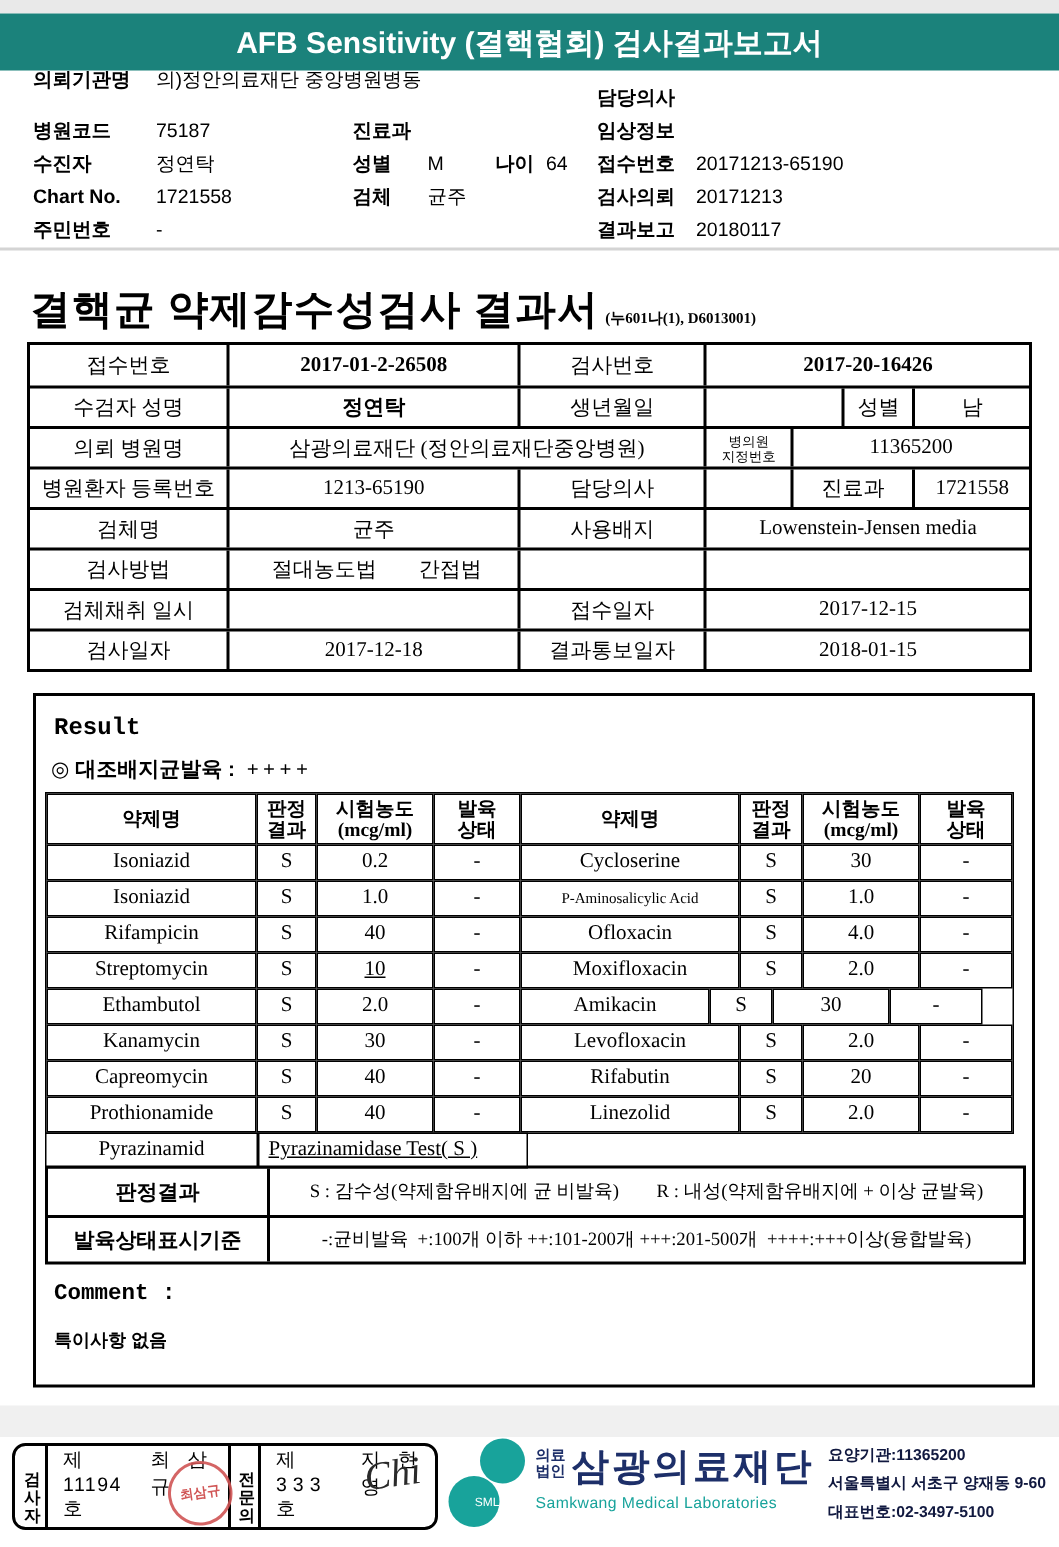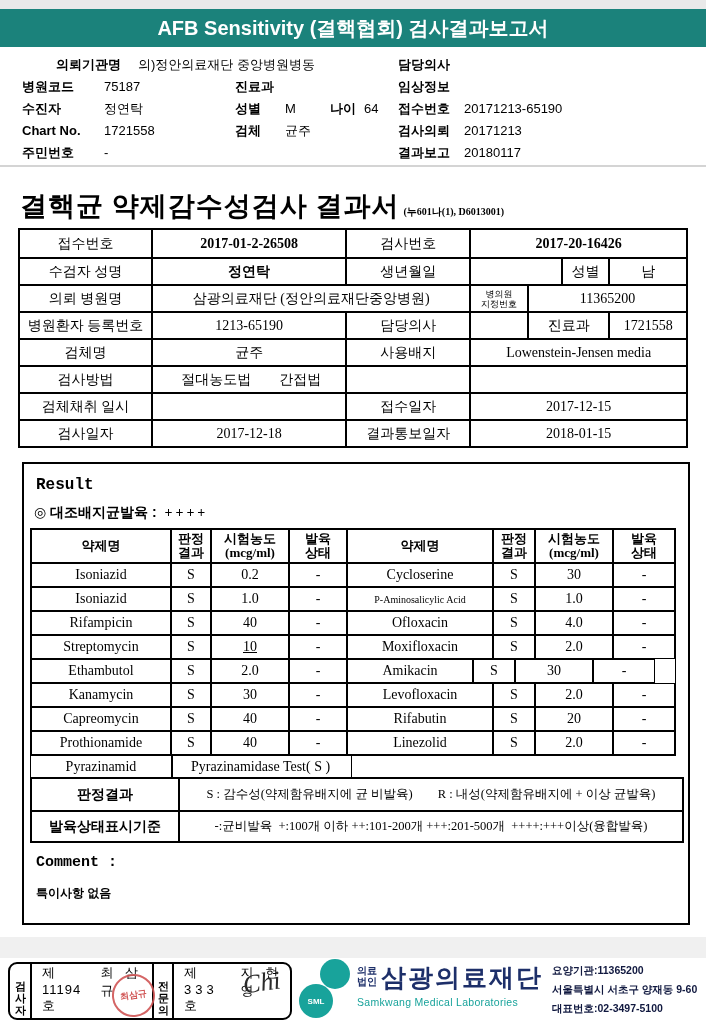--- a/index.html
+++ b/index.html
@@ -46,21 +46,21 @@
   .control-line .plus{font-family:var(--serif);letter-spacing:3px;font-weight:bold;}
 
   .dtable{position:absolute;left:6px;top:64px;border:1px solid #000;font-family:var(--serif);}
   .dtable .drow{display:flex;}
   .dtable .dcell{border:1px solid #000;display:flex;align-items:center;justify-content:center;
     text-align:center;height:24px;font-size:14px;overflow:hidden;}
   .dtable .dhead .dcell{height:34px;font-weight:bold;font-size:13px;line-height:14px;white-space:pre-line;}
   .dtable .longname{font-size:10px;}
   .sprow{position:absolute;left:6px;display:flex;font-family:var(--serif);}
   .sprow .dcell{border:1px solid #000;height:24px;display:flex;align-items:center;justify-content:center;font-size:14px;}
-  .sprow .spv{justify-content:flex-start;padding-left:18px;}
+  .sprow .spv{justify-content:flex-start;padding-left:6px;text-decoration:underline;}
 
   .jtable{position:absolute;left:6px;top:313px;width:654px;border:2px solid #000;font-family:var(--serif);}
   .jtable .jrow{display:flex;height:31px;}
   .jtable .jrow + .jrow{border-top:2px solid #000;}
   .jtable .jlabel{width:148px;border-right:2px solid #000;display:flex;align-items:center;justify-content:center;
     font-weight:bold;font-size:14px;font-family:var(--sans);}
   .jtable .jtext{flex:1;display:flex;align-items:center;justify-content:center;font-size:12.5px;white-space:pre;}
 
   .comment-line{position:absolute;left:12px;top:390px;display:flex;align-items:baseline;gap:14px;flex-direction:column;}
   .comment-line .c-label{font-family:var(--mono);font-weight:bold;font-size:15px;}
@@ -80,38 +80,38 @@
   .sig-name{letter-spacing:4px;}
 
   .stamp{left:112px;top:974px;width:43px;height:43px;border:2px solid #d05555;border-radius:50%;
     display:flex;align-items:center;justify-content:center;color:#cc4444;font-size:9px;font-weight:bold;
     line-height:9px;text-align:center;transform:rotate(-8deg);opacity:.9;}
   .signature{left:243px;top:968px;font-family:var(--serif);font-style:italic;font-size:26px;color:#2a2a2a;
     transform:rotate(-8deg);}
 
   .logo-c1{left:320px;top:959px;width:30px;height:30px;background:#18a39b;border-radius:50%;}
   .logo-c2{left:299px;top:984px;width:34px;height:34px;background:#18a39b;border-radius:50%;
-    display:flex;align-items:center;justify-content:center;color:#fff;font-size:8px;font-weight:bold;}
+    display:flex;align-items:center;justify-content:flex-end;color:#fff;font-size:8px;font-weight:normal;}
   .org-prefix{left:357px;top:965px;font-size:10px;font-weight:bold;color:#1d2f69;line-height:11px;}
   .org-name{left:381px;top:961px;font-size:25px;font-weight:bold;color:#1d2f69;letter-spacing:2px;}
   .org-en{left:357px;top:996px;font-size:10.5px;font-weight:normal;color:#18a39b;letter-spacing:.3px;}
   .org-info{left:552px;top:961px;font-size:10.5px;font-weight:bold;color:#10183f;line-height:19px;white-space:nowrap;}
 </style>
 </head>
 <body>
 
 <div id="page">
 
   <div class="abs top-strip"></div>
   <div class="abs title-bar">
     <span>AFB Sensitivity (결핵협회) 검사결과보고서</span>
   </div>
 
   <div id="patient-info">
-      <div class="pi-field" style="left: 22px; top: 57px; margin-left: 34px;">
+      <div class="pi-field" style="left: 22px; top: 45px;">
         <span class="pi-label" style="min-width: 82px;">의뢰기관명</span>
         <span class="pi-value">의)정안의료재단 중앙병원병동</span>
       </div>
       <div class="pi-field" style="left: 22px; top: 79px;">
         <span class="pi-label" style="min-width: 82px;">병원코드</span>
         <span class="pi-value">75187</span>
       </div>
       <div class="pi-field" style="left: 22px; top: 101px;">
         <span class="pi-label" style="min-width: 82px;">수진자</span>
         <span class="pi-value">정연탁</span>

